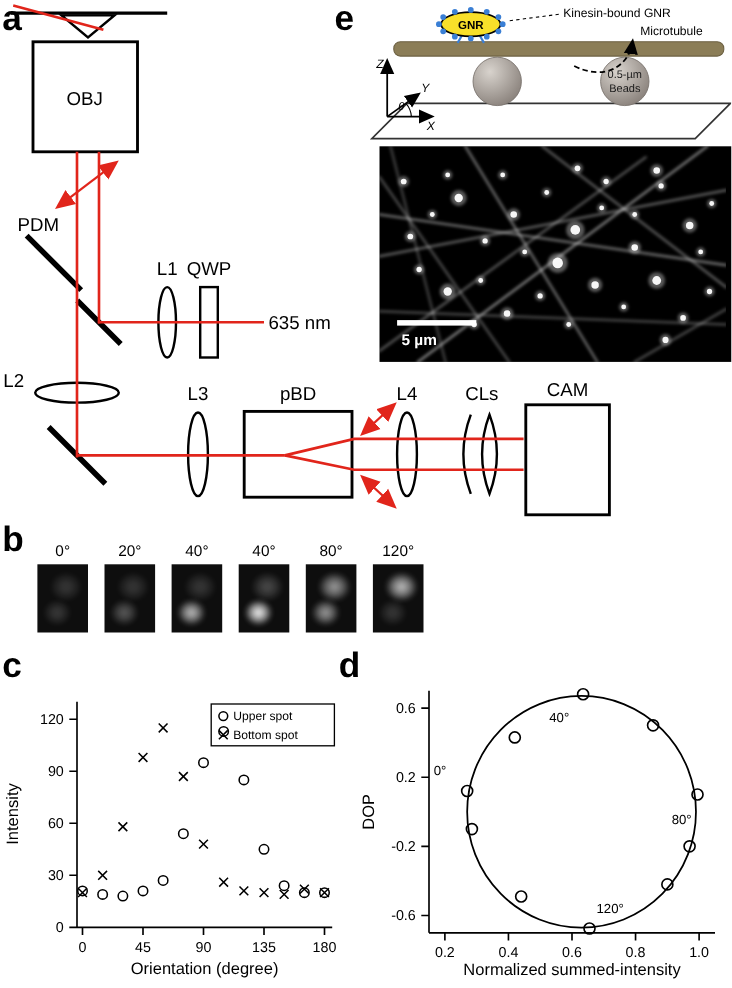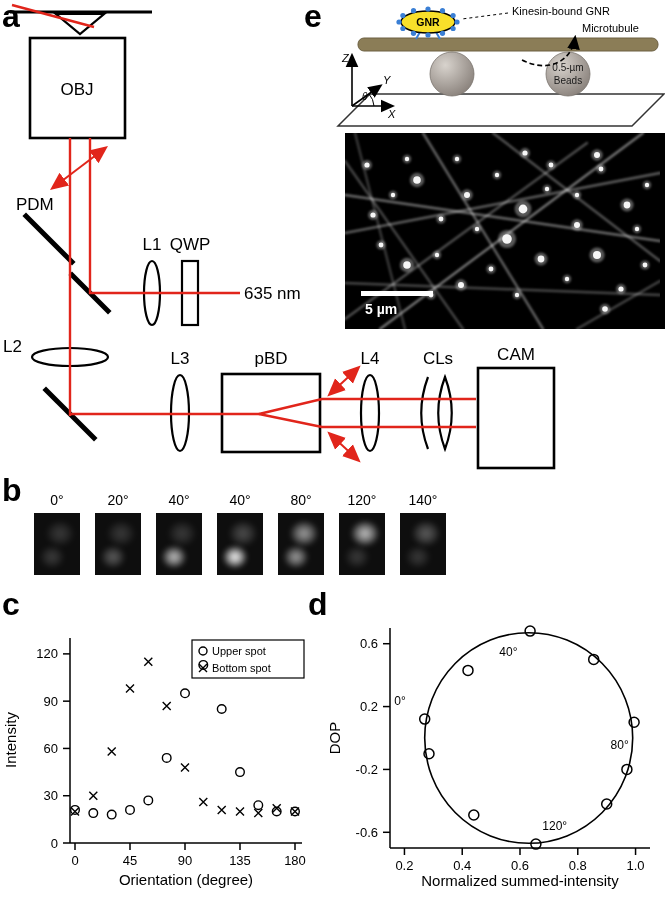--- a/index.html
+++ b/index.html
@@ -297,27 +297,20 @@
           <div class="spot spot-lower" style="opacity: 0.603;"></div>
         </div>
       </div>
       <div class="b-col">
         <div class="b-angle">120°</div>
         <div class="b-tile">
           <div class="spot spot-upper" style="opacity: 0.751;"></div>
           <div class="spot spot-lower" style="opacity: 0.186;"></div>
         </div>
       </div>
-      <div class="b-col">
-        <div class="b-angle">140°</div>
-        <div class="b-tile">
-          <div class="spot spot-upper" style="opacity: 0.328;"></div>
-          <div class="spot spot-lower" style="opacity: 0.18;"></div>
-        </div>
-      </div>
     </div>
 
   <svg id="chart-c" width="320" height="300">
     <text x="16" y="142" class="axlabel mid" transform="rotate(-90 16 142)">Intensity</text>
     <text x="186" y="287" class="axlabel mid">Orientation (degree)</text>
     <g>
       <rect x="192" y="42" width="112" height="38" fill="#fff" stroke="#000" stroke-width="1.2"></rect>
       <circle cx="203" cy="53" r="4" fill="none" stroke="#000" stroke-width="1.4"></circle>
       <text x="212" y="57" class="leg">Upper spot</text>
       <path d="M199,66 L207,74 M207,66 L199,74" stroke="#000" stroke-width="1.4" fill="none"></path>

